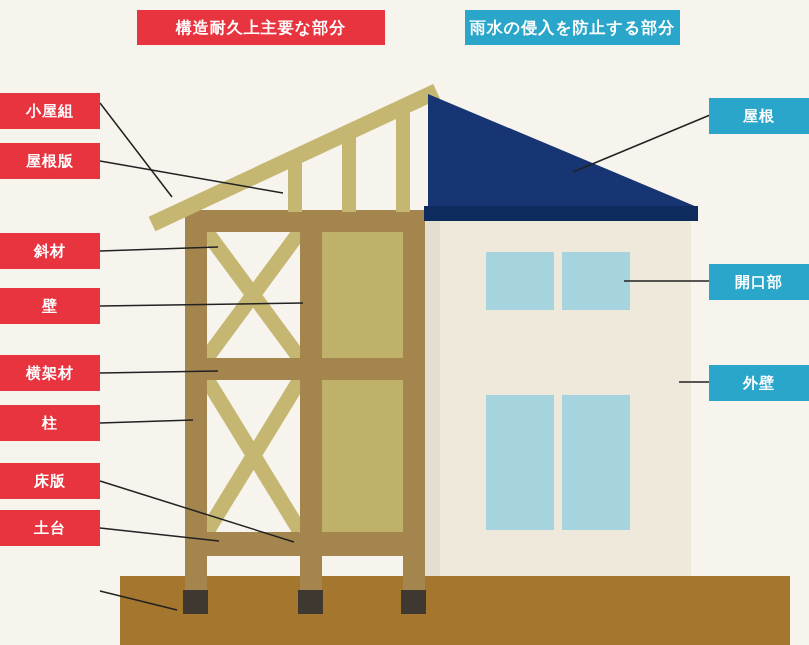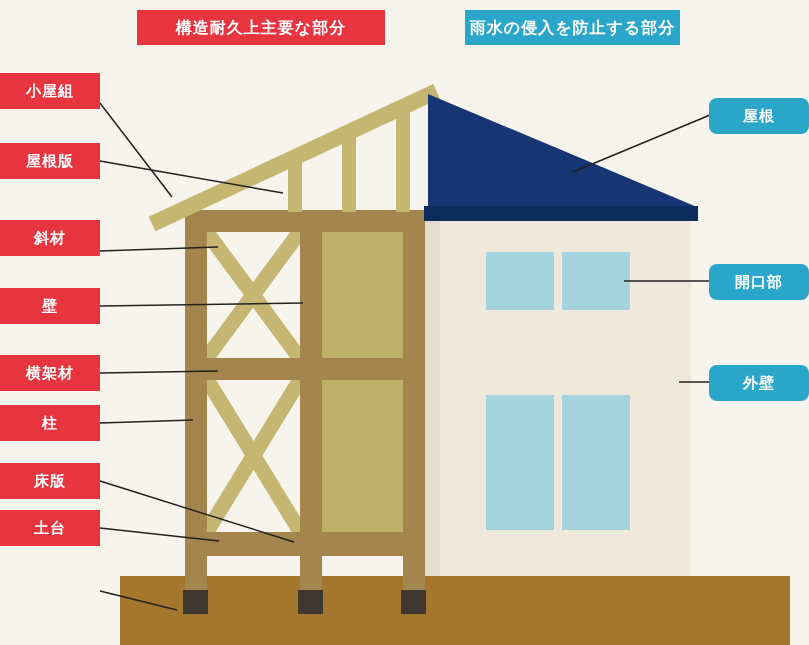--- a/index.html
+++ b/index.html
@@ -31,21 +31,21 @@
     color:#fff;font-weight:bold;font-size:16px;letter-spacing:1px;
   }
   .title.red{left:137px;top:10px;width:248px;background:var(--structural_red);}
   .title.blue{left:465px;top:10px;width:215px;background:var(--waterproof_blue);}
   
   .lbl{
     position:absolute;width:100px;height:36px;line-height:36px;text-align:center;
     color:#fff;font-weight:bold;font-size:15px;letter-spacing:1px;z-index:30;
   }
   .lbl.red{left:0;background:var(--structural_red);}
-  .lbl.blue{left:709px;background:var(--waterproof_blue);border-radius:8px;}
+  .lbl.blue{left:709px;background:var(--waterproof_blue);}
   
   .khaki{background:var(--frame_khaki);}
   .brown{background:var(--frame_brown);}
   .rafter{
     left:152px;top:216px;width:314px;height:16px;
     transform-origin:0 50%;transform:rotate(-25deg);
   }
   .brace{height:15px;transform-origin:0 50%;}
   .roof{
     left:428px;top:94px;width:269px;height:113px;background:var(--roof_navy);
@@ -113,23 +113,23 @@
     <line x1="100" y1="373" x2="218" y2="371"></line>
     <line x1="100" y1="423" x2="193" y2="420"></line>
     <line x1="100" y1="481" x2="294" y2="542"></line>
     <line x1="100" y1="528" x2="219" y2="541"></line>
     <line x1="100" y1="591" x2="177" y2="610"></line>
     <line x1="710" y1="115" x2="573" y2="172"></line>
     <line x1="710" y1="281" x2="624" y2="281"></line>
     <line x1="710" y1="382" x2="679" y2="382"></line>
   </svg>
 
-  <div class="lbl red" style="top:73px;">小屋組</div>
+  <div class="lbl red" style="top:93px;">小屋組</div>
   <div class="lbl red" style="top:143px;">屋根版</div>
-  <div class="lbl red" style="top:220px;">斜材</div>
+  <div class="lbl red" style="top:233px;">斜材</div>
   <div class="lbl red" style="top:288px;">壁</div>
   <div class="lbl red" style="top:355px;">横架材</div>
   <div class="lbl red" style="top:405px;">柱</div>
   <div class="lbl red" style="top:510px;">土台</div>
   <div class="lbl red" style="top:463px;">床版</div>
 
   <div class="lbl blue" style="top:98px;">屋根</div>
   <div class="lbl blue" style="top:264px;">開口部</div>
   <div class="lbl blue" style="top:365px;">外壁</div>
 

